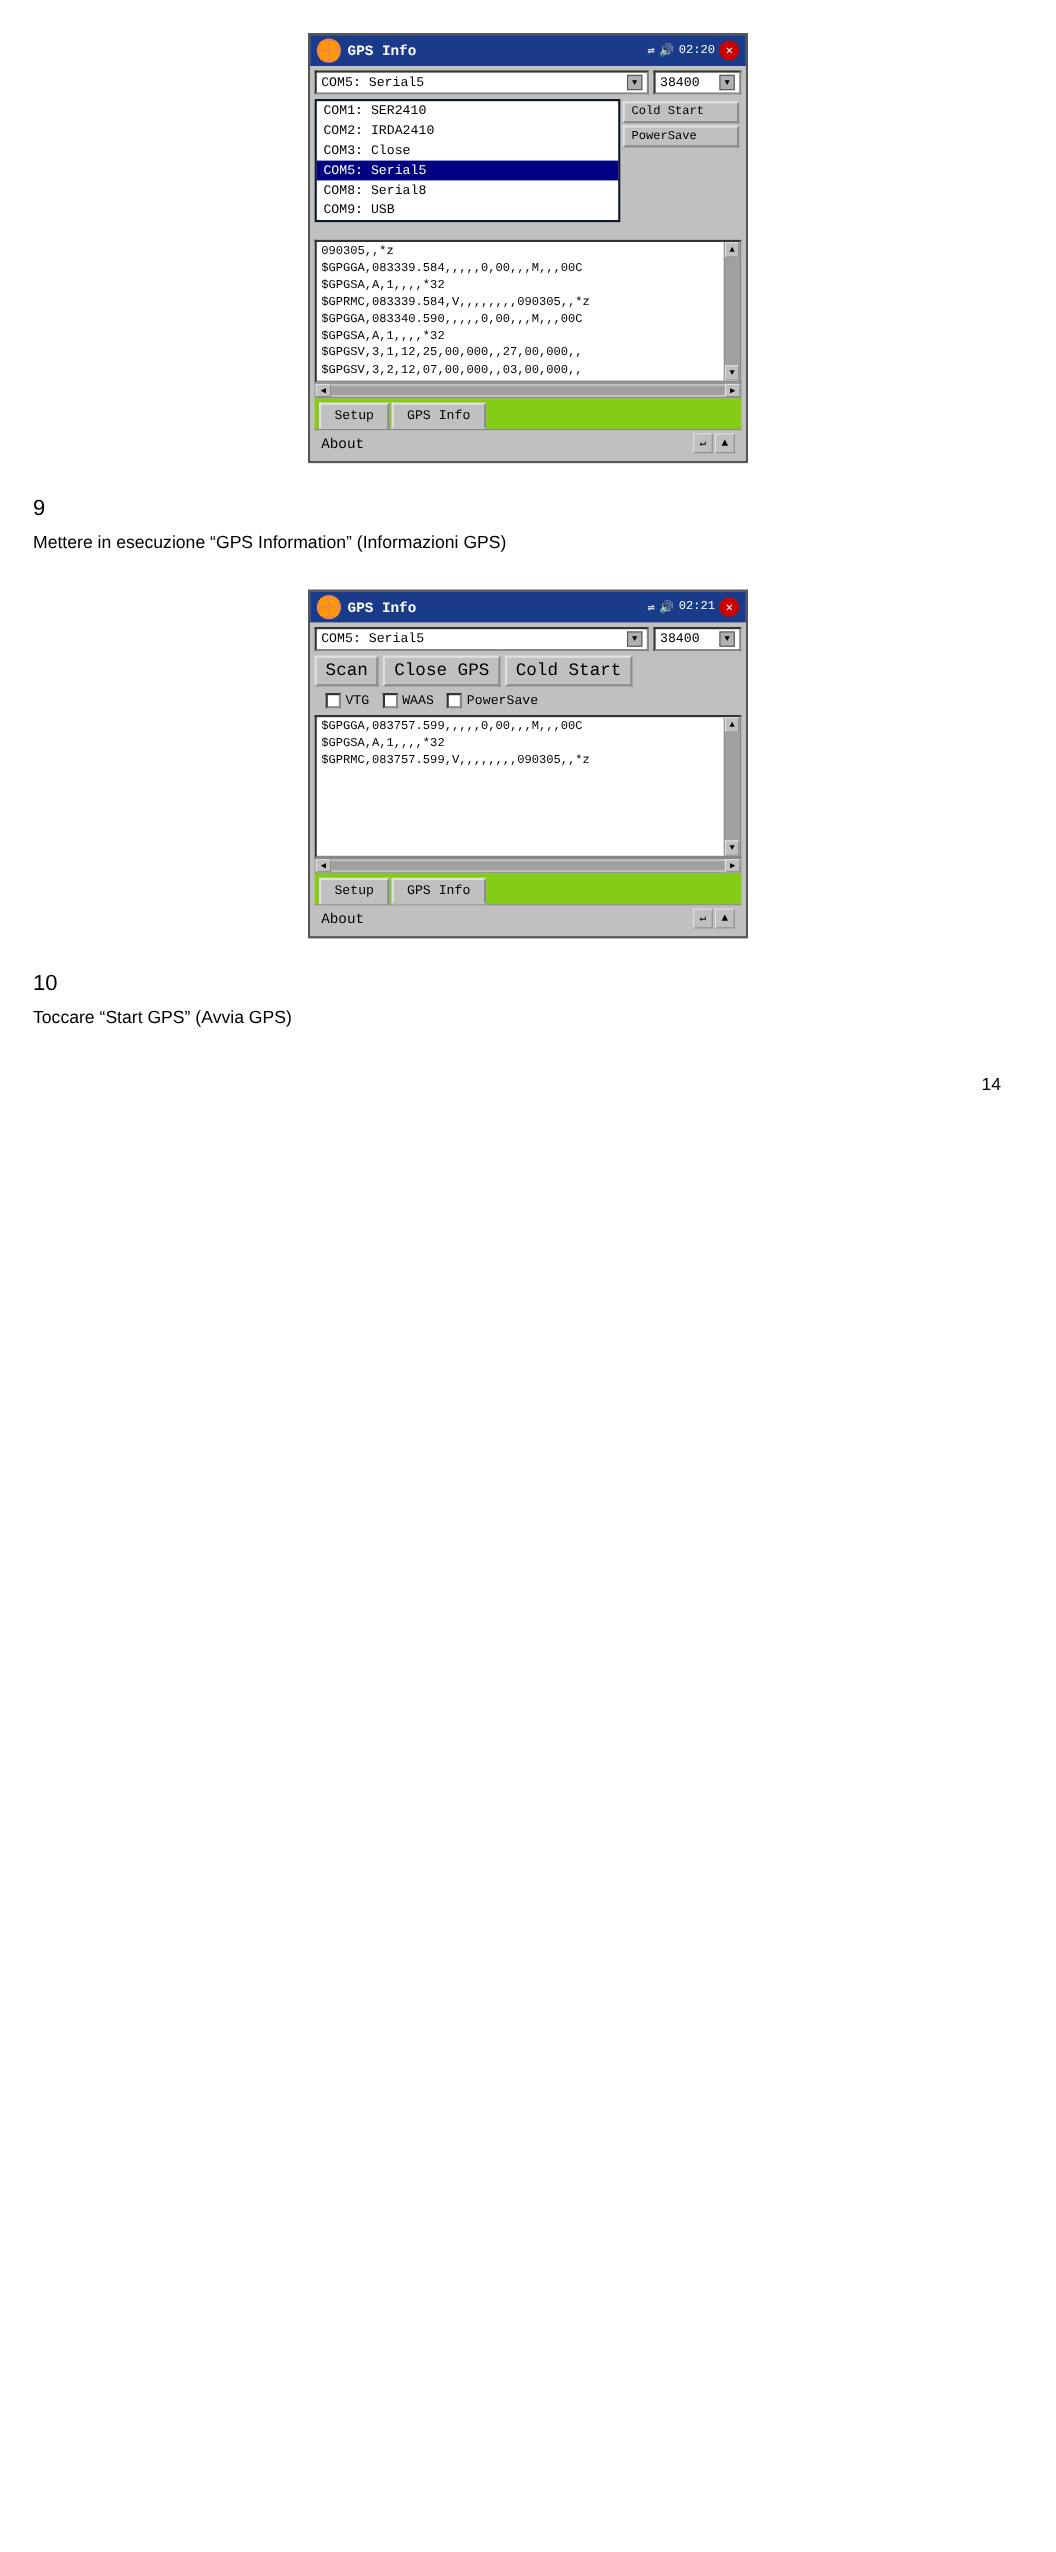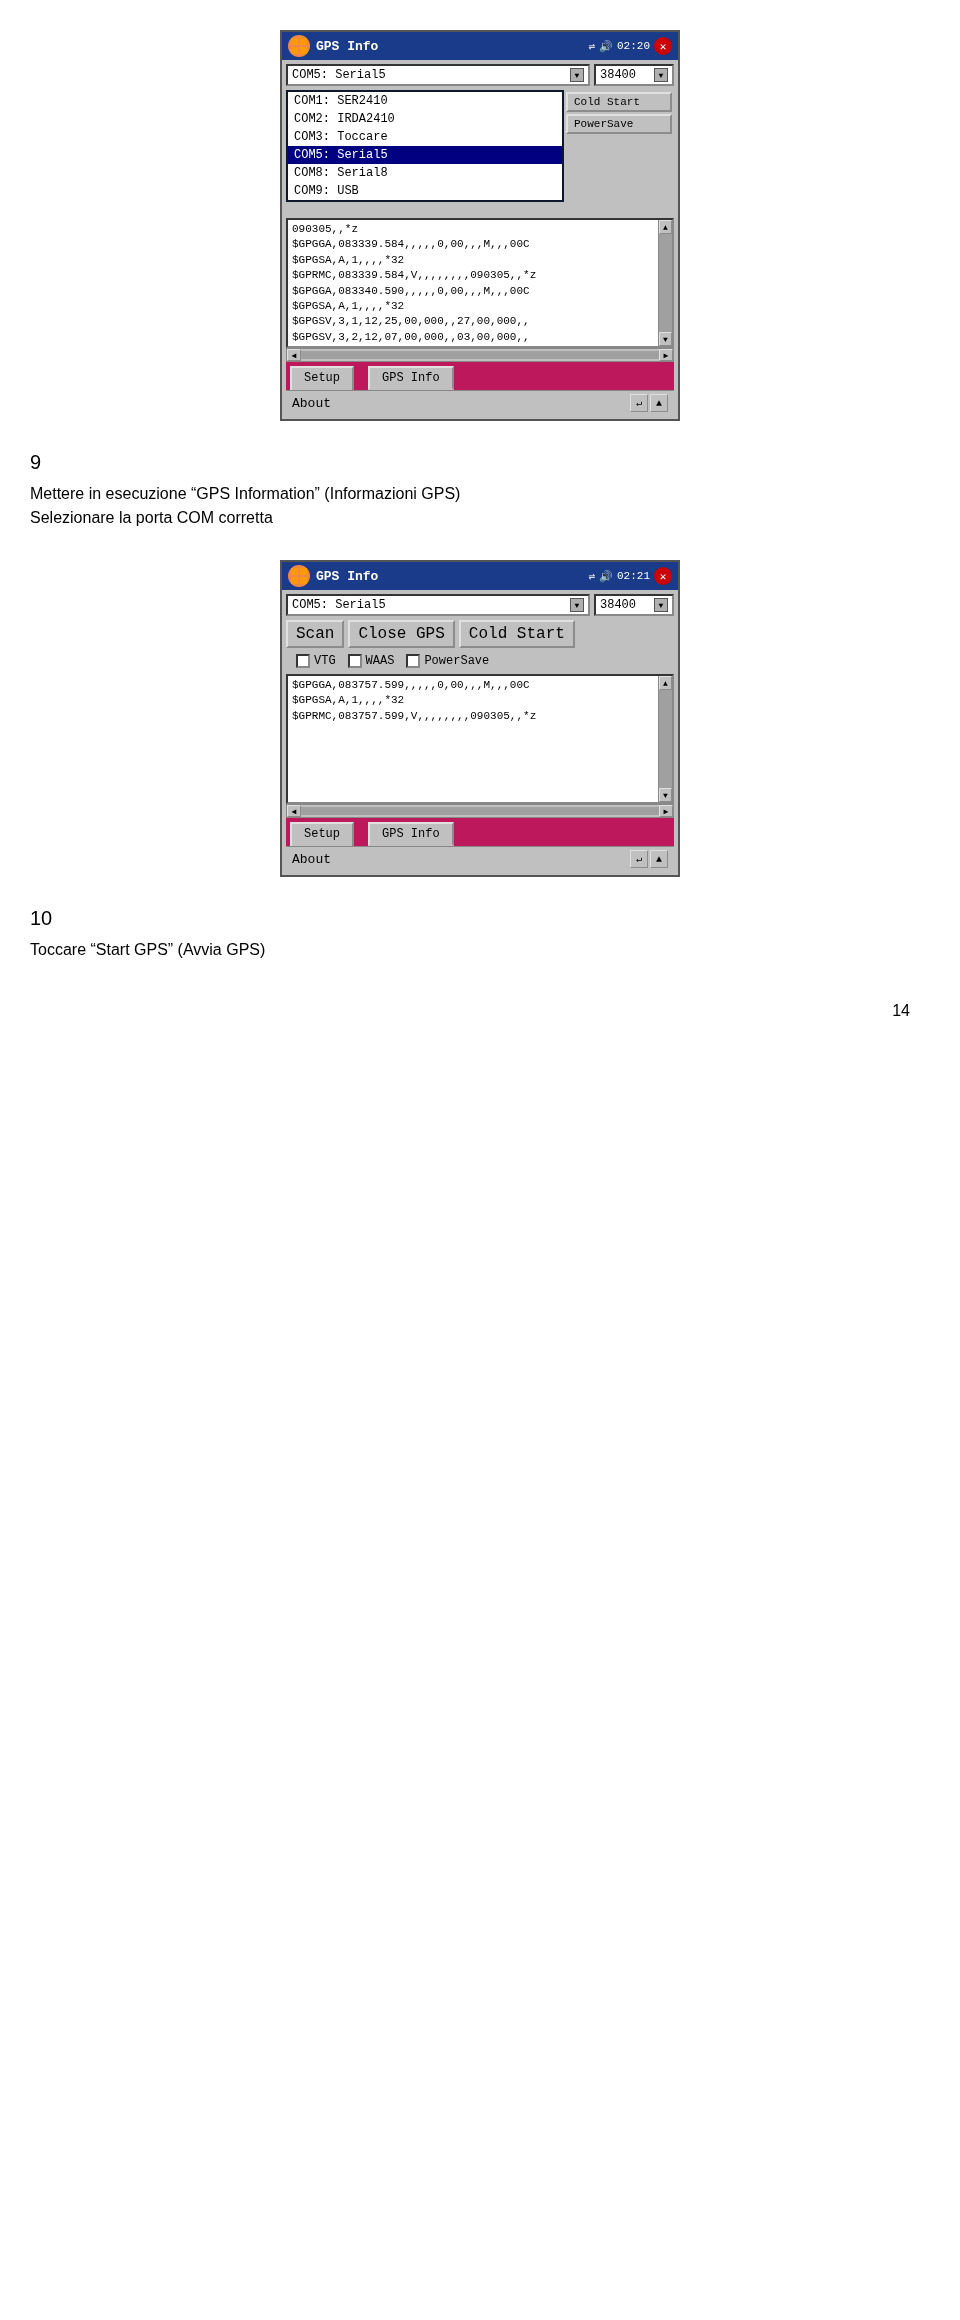--- a/index.html
+++ b/index.html
@@ -195,23 +195,23 @@
     }
     .scrollbar-track {
       flex: 1;
       height: 8px;
       background: #a0a0a0;
     }
 
     
     .tab-bar {
       display: flex;
-      background: #be185d;
+      background: #84cc16;
       padding: 4px 4px 0;
-      gap: 14px;
+      gap: 2px;
     }
     .tab {
       padding: 3px 12px;
       background: #c0c0c0;
       border: 2px outset #e0e0e0;
       border-bottom: none;
       font-size: 12px;
       cursor: pointer;
     }
     .tab.active {
@@ -375,21 +375,21 @@
           <div class="com-select-arrow">▼</div>
         </div>
       </div>
 
       <div class="screen1-content">
         <div class="screen1-dropdown-area">
           <div class="screen1-left">
             <div class="dropdown-menu">
               <div class="dropdown-item">COM1: SER2410</div>
               <div class="dropdown-item">COM2: IRDA2410</div>
-              <div class="dropdown-item">COM3: Toccare</div>
+              <div class="dropdown-item">COM3: Close</div>
               <div class="dropdown-item selected">COM5: Serial5</div>
               <div class="dropdown-item">COM8: Serial8</div>
               <div class="dropdown-item">COM9: USB</div>
             </div>
           </div>
           <div class="screen1-right">
             <div class="btn-small">Cold Start</div>
             <div class="btn-small">PowerSave</div>
           </div>
         </div>
@@ -431,21 +431,20 @@
           <div class="about-icon-btn">▲</div>
         </div>
       </div>
     </div>
   </div>
 </div>
 
 <div class="page-section">
   <div class="step-number">9</div>
   <div class="step-text">Mettere in esecuzione “GPS Information” (Informazioni GPS)</div>
-  <div class="step-text">Selezionare la porta COM corretta</div>
 </div>
 
 <div class="screen-wrapper">
   <div class="device-screen">
 
     <div class="title-bar">
       <div class="title-bar-logo">
         <svg width="18" height="18" viewBox="0 0 18 18">
           <rect x="1" y="1" width="7" height="7" fill="#f90"></rect>
           <rect x="10" y="1" width="7" height="7" fill="#f90"></rect>

